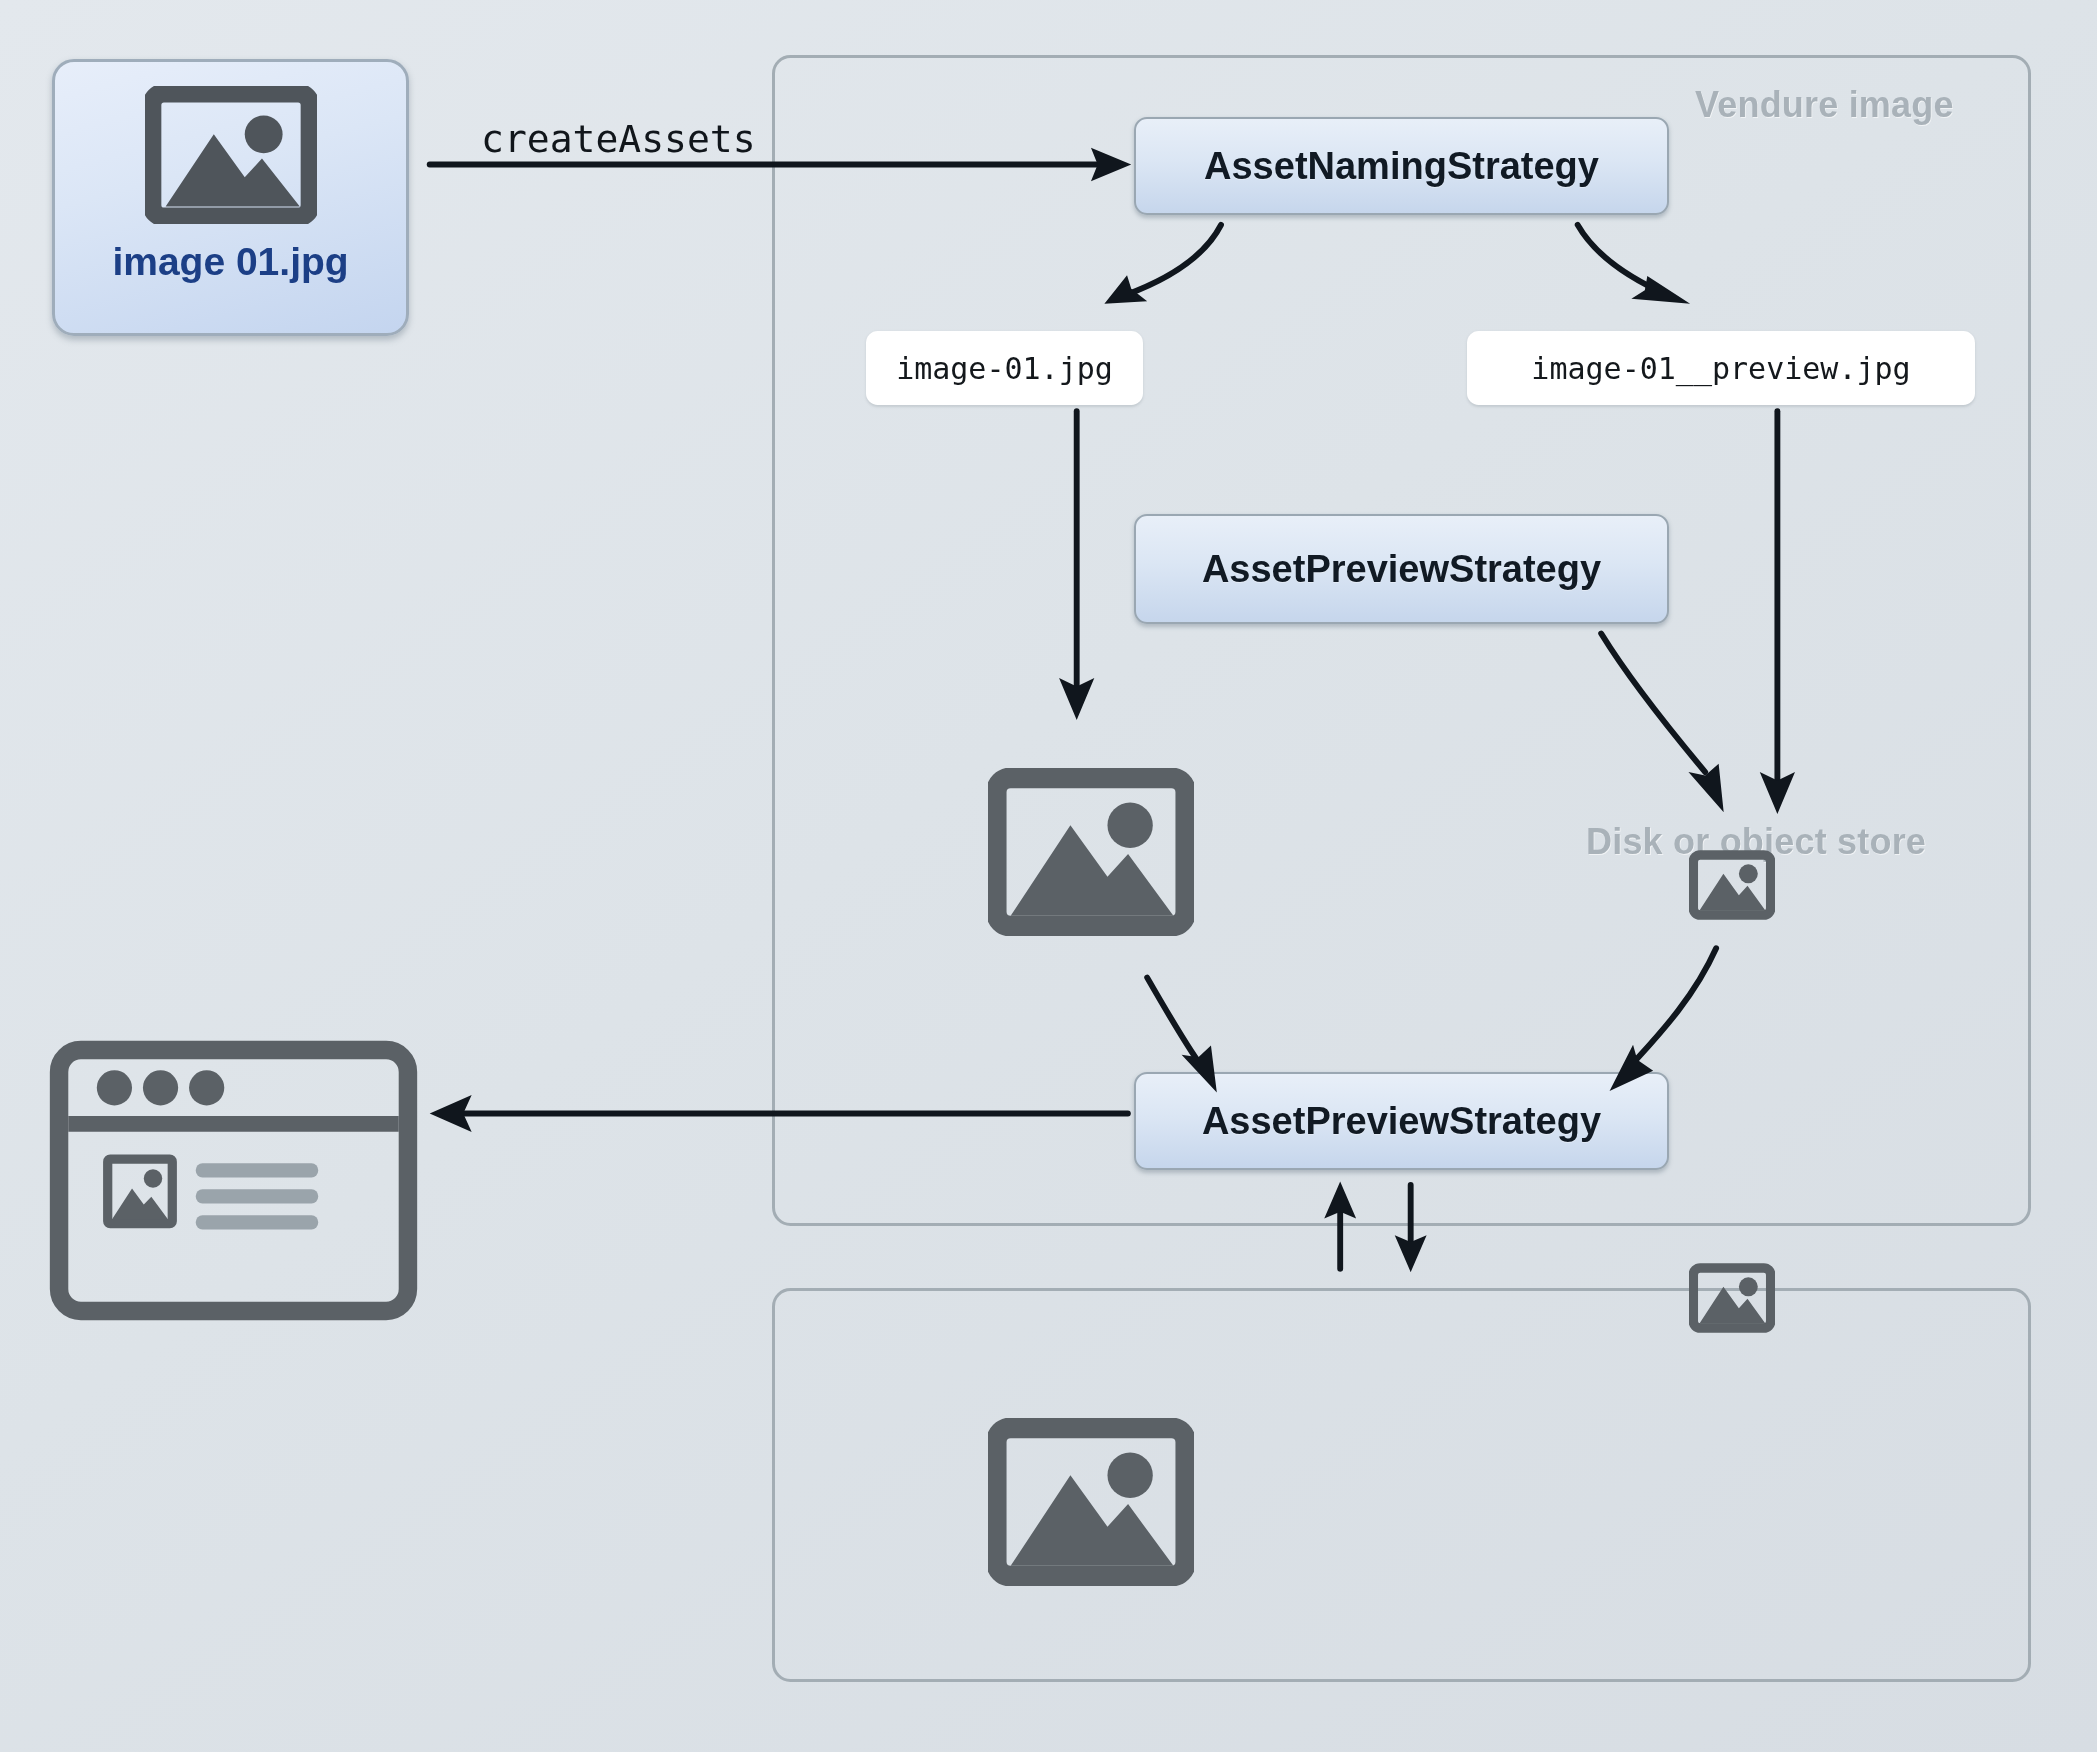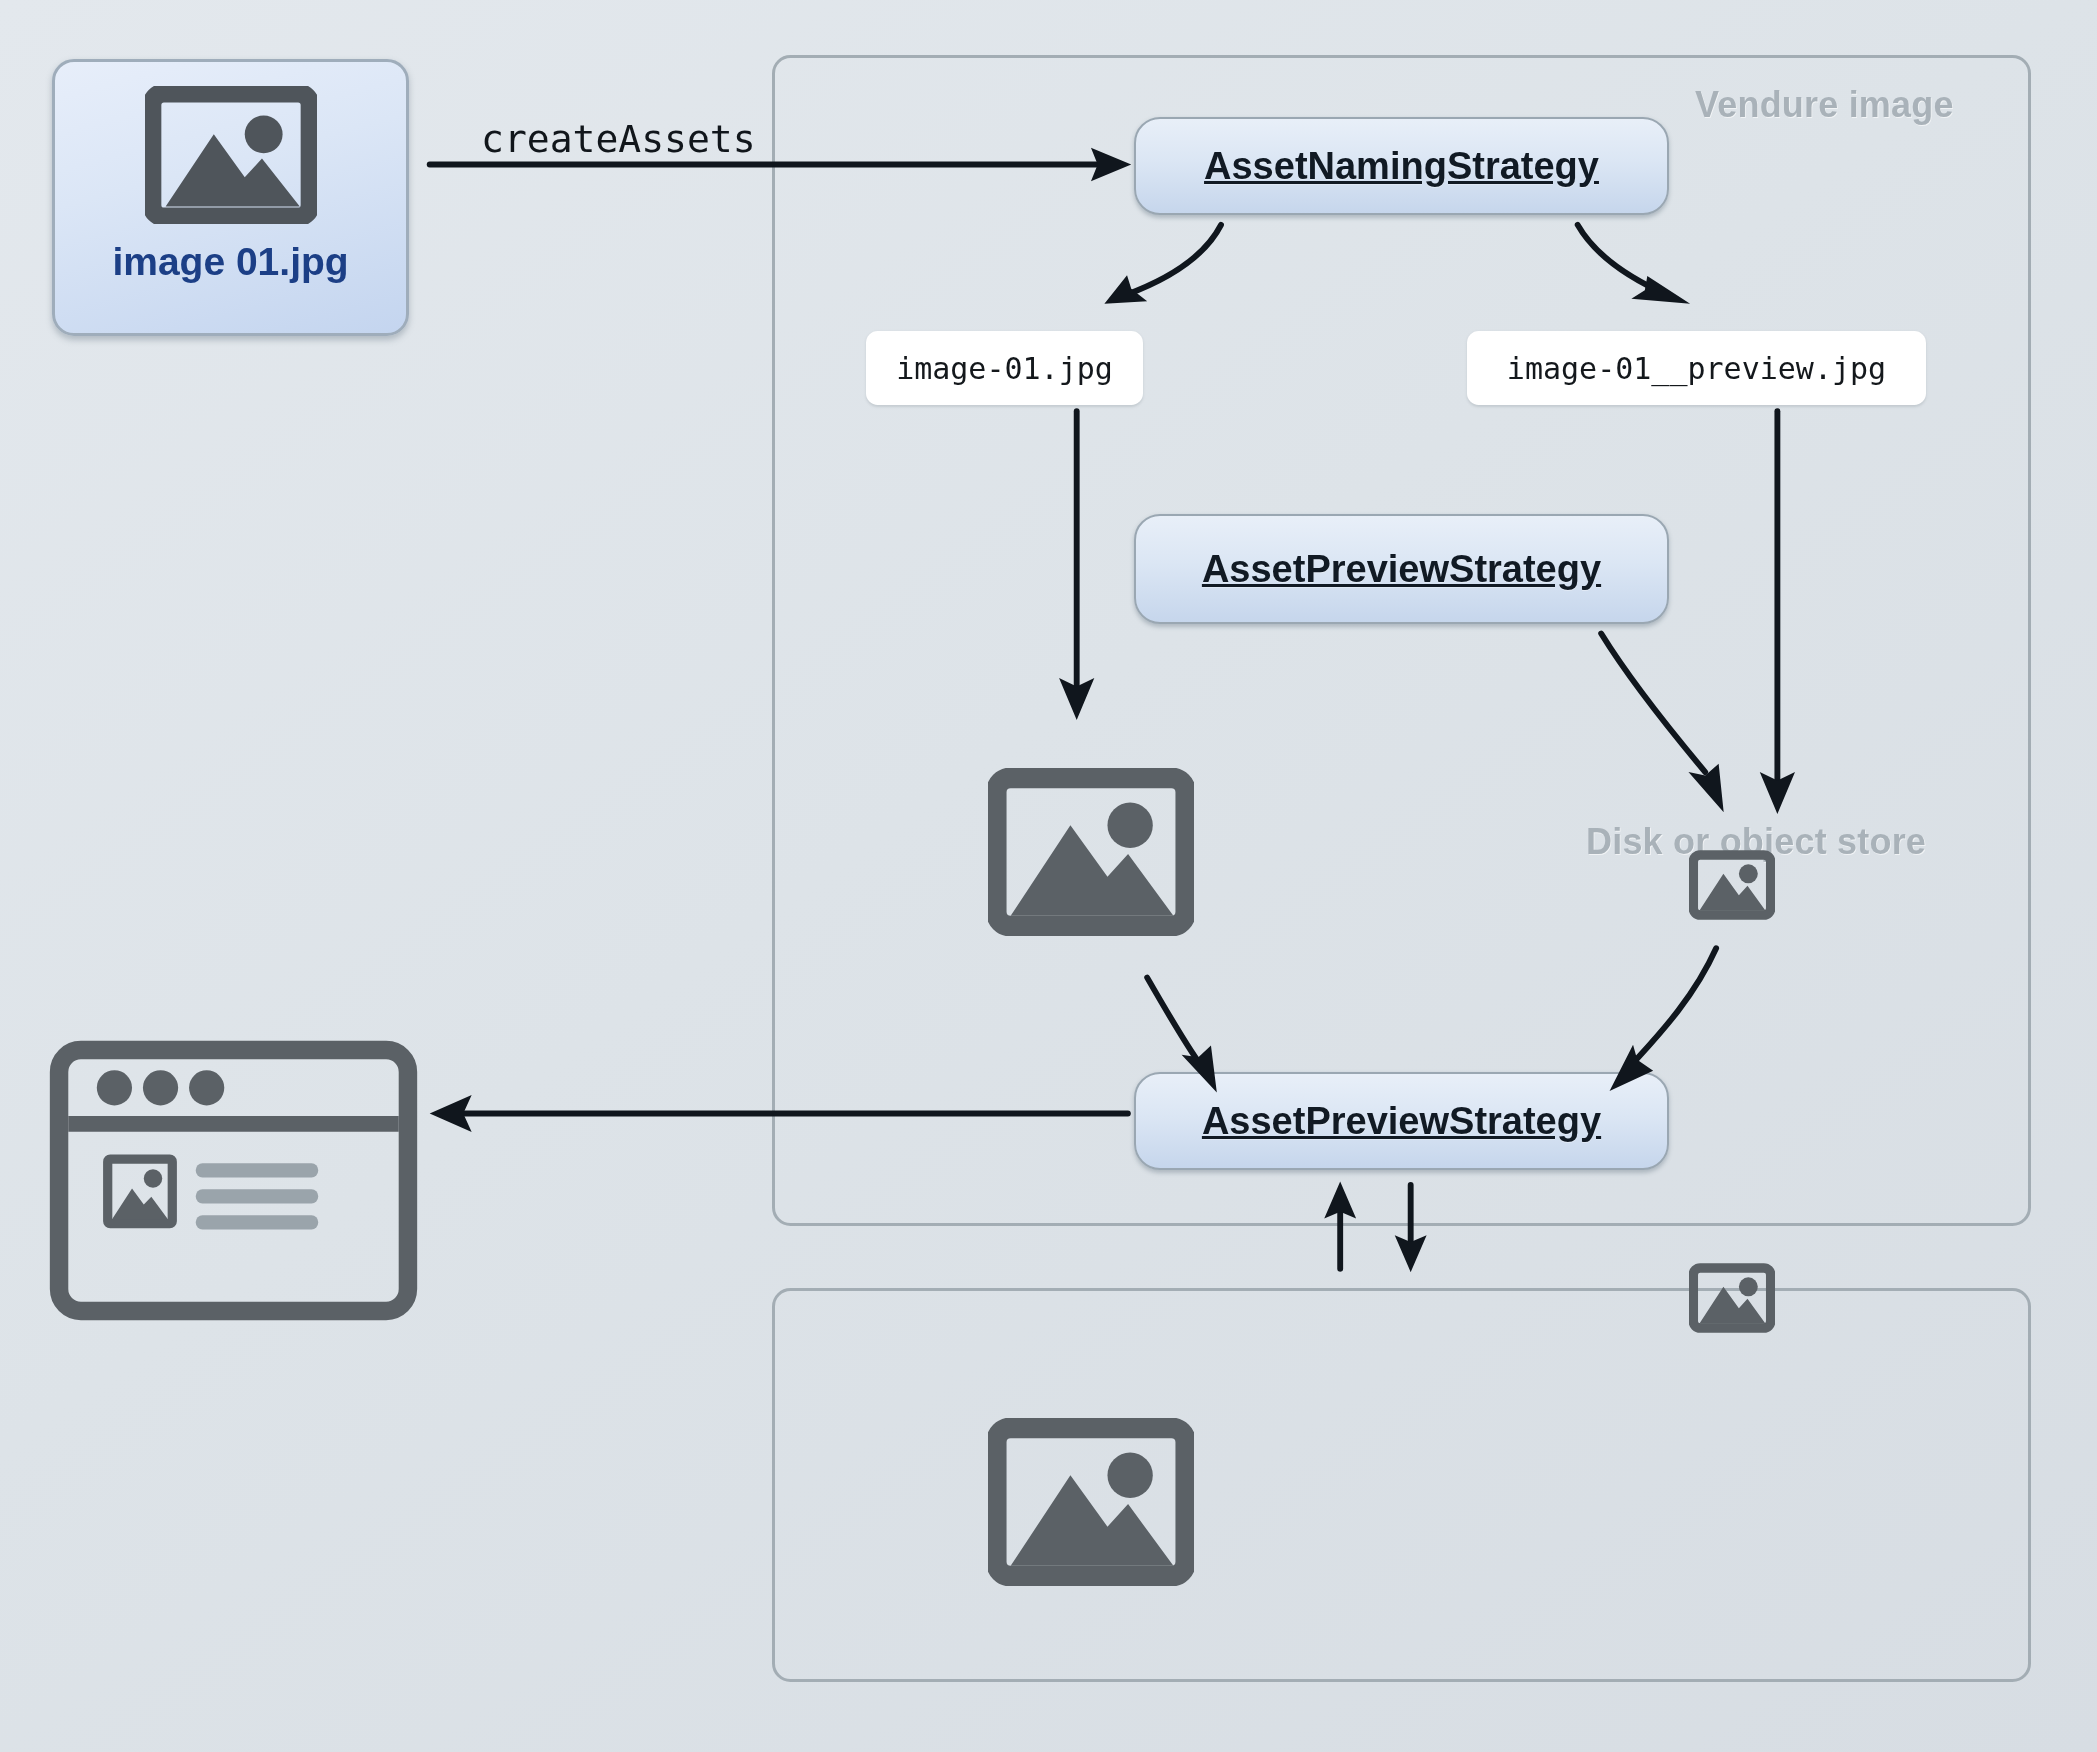--- a/index.html
+++ b/index.html
@@ -27,30 +27,29 @@
     letter-spacing:0.2px;
     white-space:nowrap;
     text-shadow:0.8px 0.8px 0 rgba(255,255,255,.6);
   }
 
   
   .strategy{
     position:absolute;
     box-sizing:border-box;
     border:2.5px solid #9aa7b2;
-    border-radius:26px;
+    border-radius:13px;
     background:linear-gradient(180deg,#e8eff8 0%,#dbe6f4 45%,#c6d6ec 100%);
     box-shadow:0 2.5px 4.2px rgba(90,105,120,.35);
     display:flex;align-items:center;justify-content:center;
     color:#111a24;
     font-size:38px;
     font-weight:bold;
     white-space:nowrap;
     text-shadow:0 0.8px 0 rgba(255,255,255,.35);
-    text-decoration:underline;
   }
 
   
   .chip{
     position:absolute;
     box-sizing:border-box;
     background:#ffffff;
     border-radius:11.7px;
     display:flex;align-items:center;justify-content:center;
     font-family:"DejaVu Sans Mono","Liberation Mono",monospace;
@@ -107,21 +106,21 @@
   <div style="position:absolute;left:481px;top:117px;font-family:'DejaVu Sans Mono','Liberation Mono',monospace;font-size:38px;color:#11161b;white-space:nowrap;">createAssets</div>
 
   <div class="strategy" style="left:1134px;top:117px;width:535px;height:98px;">AssetNamingStrategy</div>
 
   <div class="strategy" style="left:1134px;top:514px;width:535px;height:110px;">AssetPreviewStrategy</div>
 
   <div class="strategy" style="left:1134px;top:1072px;width:535px;height:98px;">AssetPreviewStrategy</div>
 
   <div class="chip" style="left:866px;top:331px;width:277px;height:74px;">image-01.jpg</div>
 
-  <div class="chip" style="left:1467px;top:331px;width:459px;height:74px;">image-01__preview.jpg</div>
+  <div class="chip" style="left:1467px;top:331px;width:508px;height:74px;">image-01__preview.jpg</div>
 
   <div style="position:absolute;left:988px;top:768px;width:206px;height:168px;">
     <svg viewBox="0 0 100 80" width="206" height="168" aria-hidden="true">
       <rect x="4" y="4" width="92" height="72" rx="7" ry="7" fill="none" stroke="#5b6166" stroke-width="10"></rect>
       <circle cx="69" cy="27" r="11" fill="#5b6166"></circle>
       <path d="M11 71 L40 27 L58 52 L68 41 L90 71 Z" fill="#5b6166"></path>
     </svg>
   </div>
 
   <div style="position:absolute;left:1689px;top:850px;width:86px;height:70px;">

